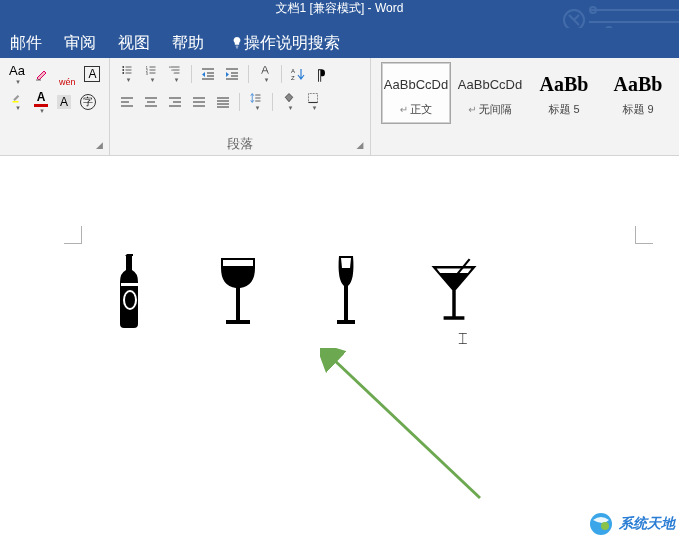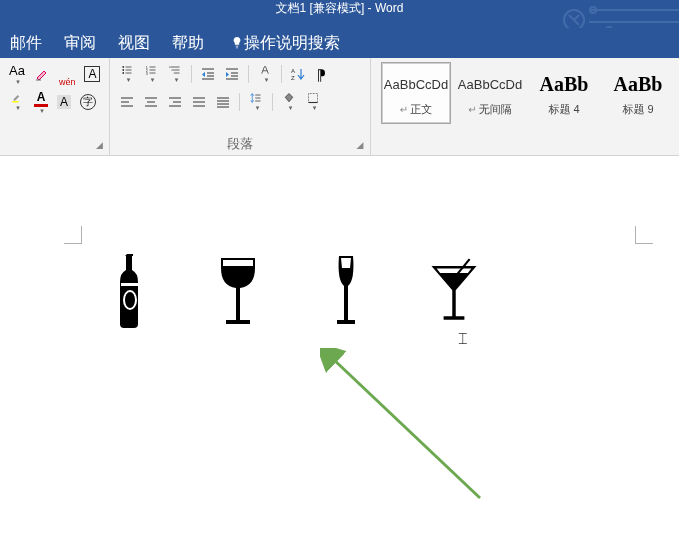--- a/index.html
+++ b/index.html
@@ -287,21 +287,21 @@
       <div class="style-item">
         <span class="style-preview">AaBbCcDd</span>
         <span class="style-name">
             <span class="sym">↵</span>
             <span>无间隔</span>
           </span>
       </div>
       <div class="style-item">
         <span class="style-preview big accent">AaBb</span>
         <span class="style-name">
-            <span>标题 4</span>
+            <span>标题 5</span>
           </span>
       </div>
       <div class="style-item">
         <span class="style-preview big accent">AaBb</span>
         <span class="style-name">
             <span>标题 9</span>
           </span>
       </div>
     </div>
   </div>
@@ -346,13 +346,23 @@
 
   <svg class="arrow" viewBox="0 0 180 160">
     <defs>
       <marker id="ah" markerWidth="12" markerHeight="12" refX="2" refY="5" orient="auto">
         <path d="M0 0 L10 5 L0 10 Z" fill="#6ba84f"></path>
       </marker>
     </defs>
     <line x1="160" y1="150" x2="12" y2="10" stroke="#6ba84f" stroke-width="3" marker-end="url(#ah)"></line>
   </svg>
 
+  <div class="watermark">
+    <span class="logo">
+      <svg viewBox="0 0 24 24">
+          <circle cx="12" cy="12" r="11" fill="#3aa5e8"></circle>
+          <path d="M4 8 Q12 2 20 8 Q14 14 4 8" fill="#fff" opacity="0.9"></path>
+          <circle cx="16" cy="14" r="4" fill="#8bc34a"></circle>
+        </svg>
+    </span>
+    <span>系统天地</span>
+  </div>
 </div>
 
 </body></html>

